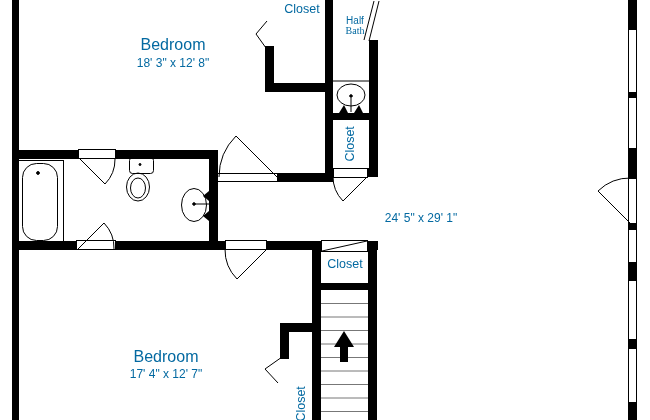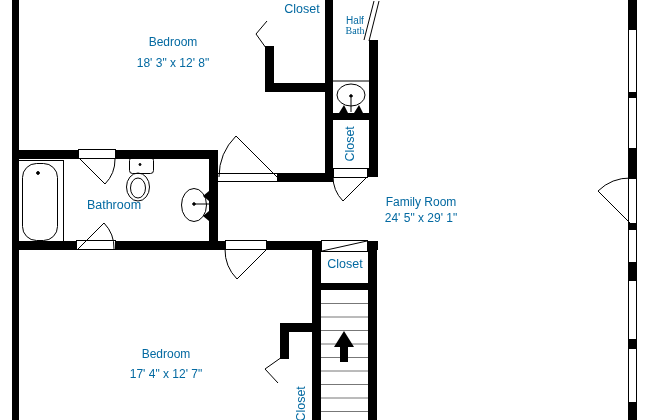--- a/index.html
+++ b/index.html
@@ -2,21 +2,21 @@
 <html><head>
 <meta charset="utf-8">
 <style>
   html,body{margin:0;padding:0;background:#ffffff;}
   .plan{
     position:relative;width:650px;height:420px;background:#ffffff;
     overflow:hidden;font-family:"Liberation Sans", sans-serif;color:#0369a1;
   }
   .plan svg{position:absolute;left:0;top:0;}
   .lbl{position:absolute;text-align:center;white-space:nowrap;line-height:1.1;}
-  .room-name{font-size:12px;}
+  .room-name{font-size:16px;}
   .room-dims{font-size:12px;}
   .closet-name{font-size:12.5px;}
   .tiny{font-size:10px;}
   .rot{transform:rotate(-90deg);transform-origin:center center;}
 </style>
 </head>
 <body>
 
 <div class="plan">
 
@@ -154,24 +154,22 @@
   <div class="lbl closet-name" style="left:272px;top:3px;width:60px;">Closet</div>
 
   <div class="lbl tiny" style="left:337px;top:15px;width:36px;">Half</div>
   <div class="lbl tiny" style="left:337px;top:25px;width:36px;font-family:Liberation Serif, serif;">Bath</div>
 
   <div class="lbl room-name" style="left:113px;top:36px;width:120px;">Bedroom</div>
   <div class="lbl room-dims" style="left:113px;top:57px;width:120px;">18' 3" x 12' 8"</div>
 
   <div class="lbl closet-name rot" style="left:321px;top:137px;width:60px;">Closet</div>
 
-  <div class="lbl room-name" style="left:351px;top:196px;width:140px;">Family Room</div>
   <div class="lbl room-dims" style="left:351px;top:212px;width:140px;">24' 5" x 29' 1"</div>
 
-  <div class="lbl closet-name" style="left:54px;top:199px;width:120px;">Bathroom</div>
 
   <div class="lbl closet-name" style="left:315px;top:258px;width:60px;">Closet</div>
 
   <div class="lbl room-name" style="left:106px;top:348px;width:120px;">Bedroom</div>
   <div class="lbl room-dims" style="left:106px;top:368px;width:120px;">17' 4" x 12' 7"</div>
 
   <div class="lbl closet-name rot" style="left:272px;top:397px;width:60px;">Closet</div>
 </div>
 
 </body></html>

